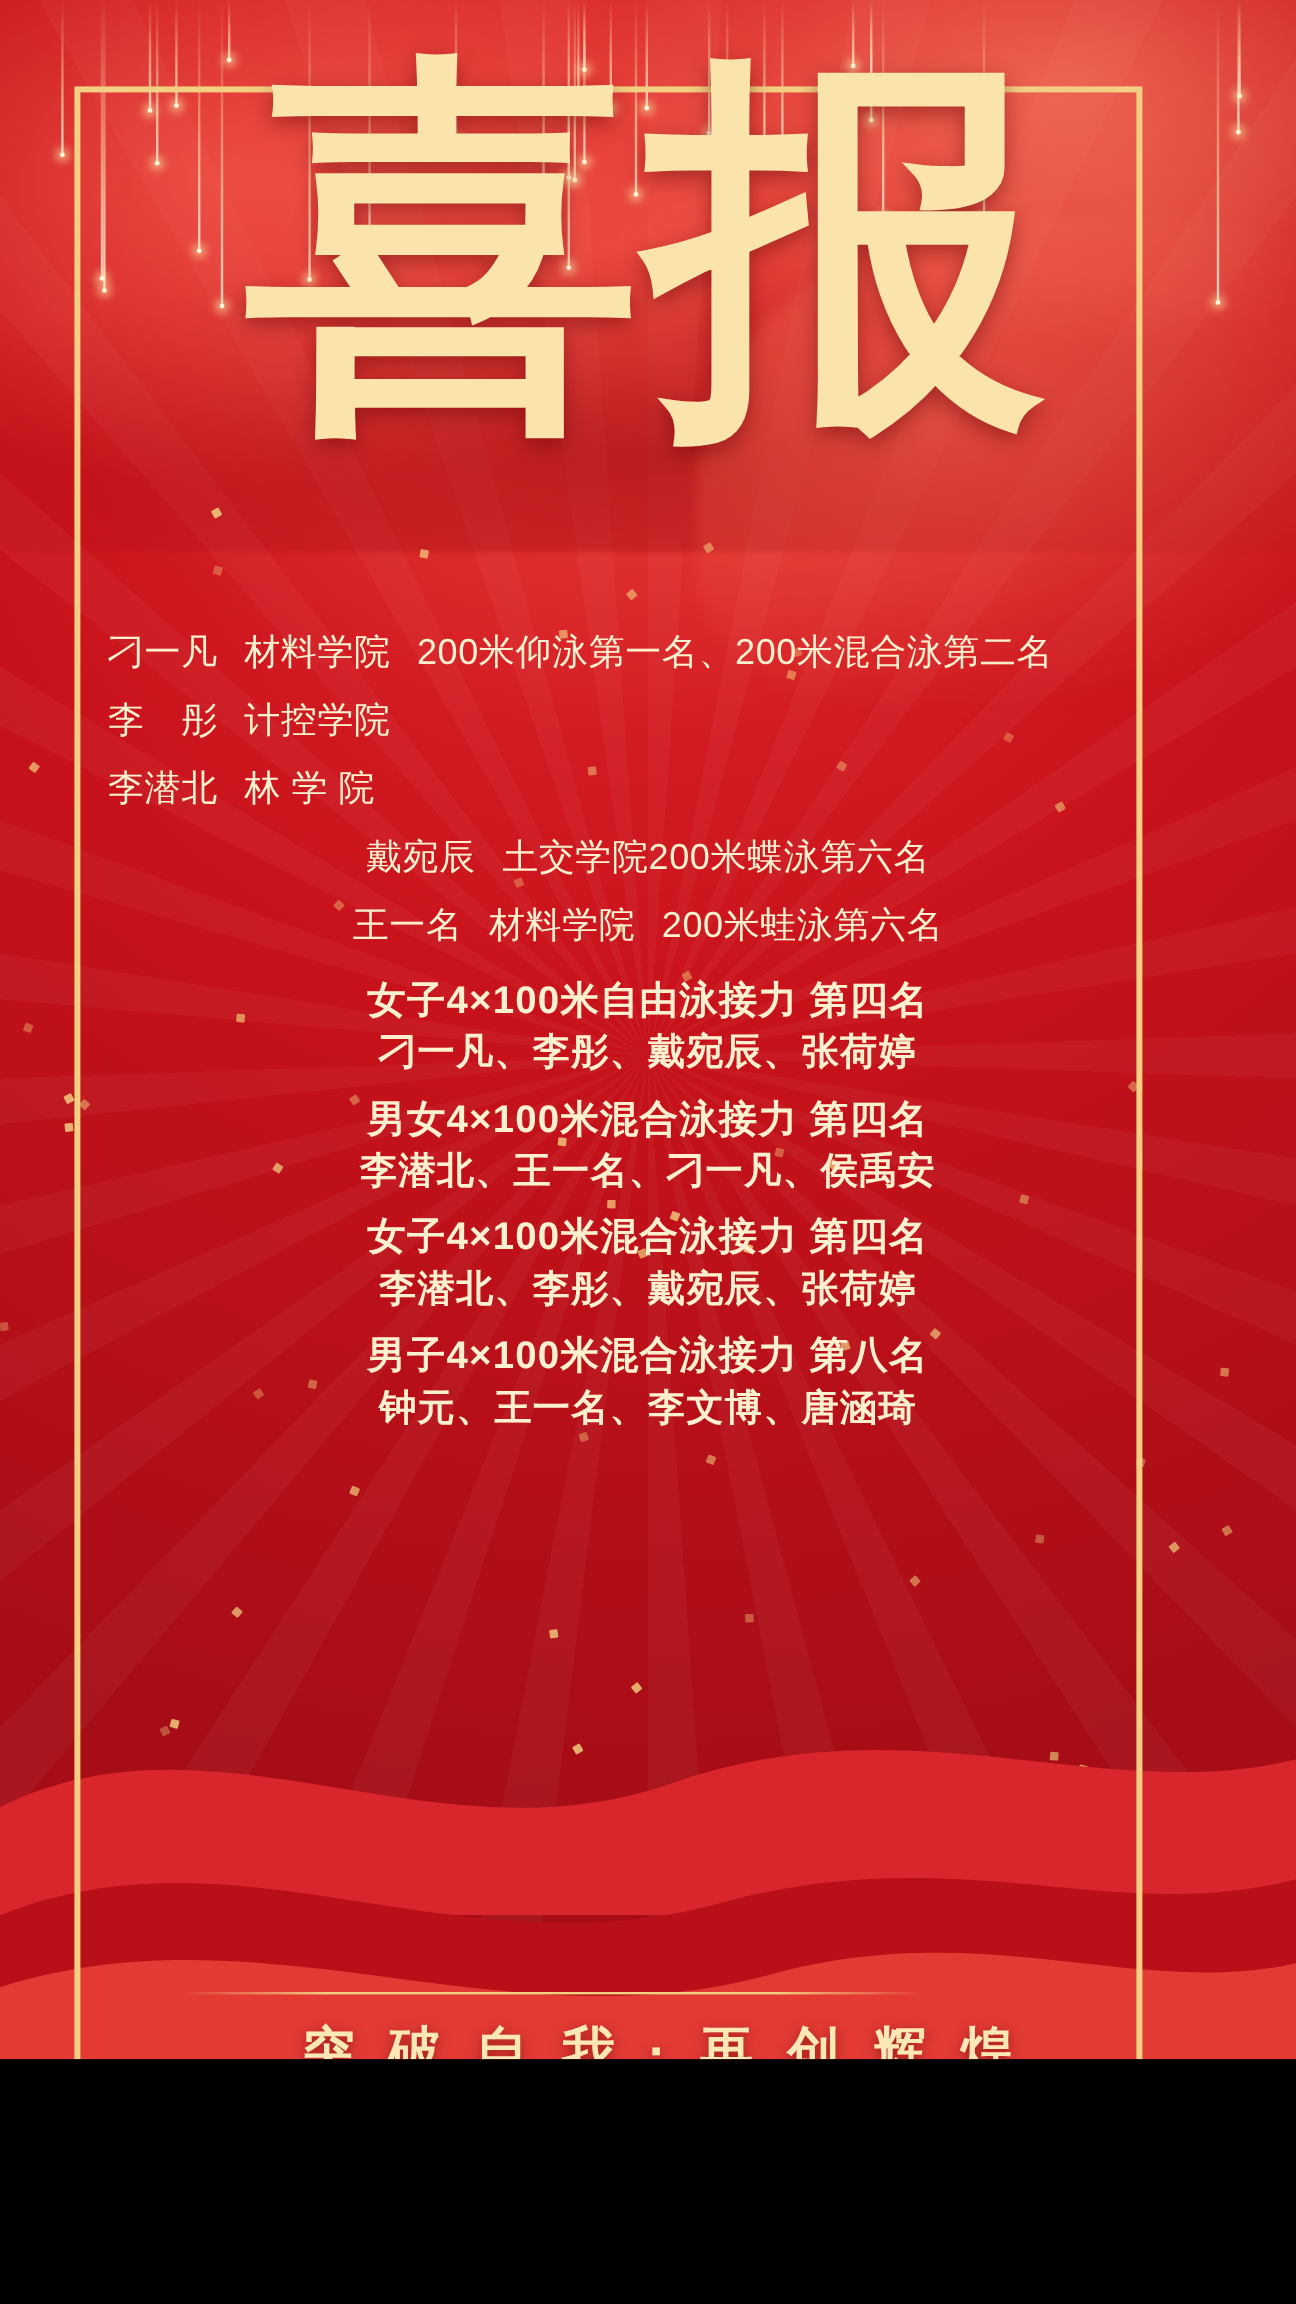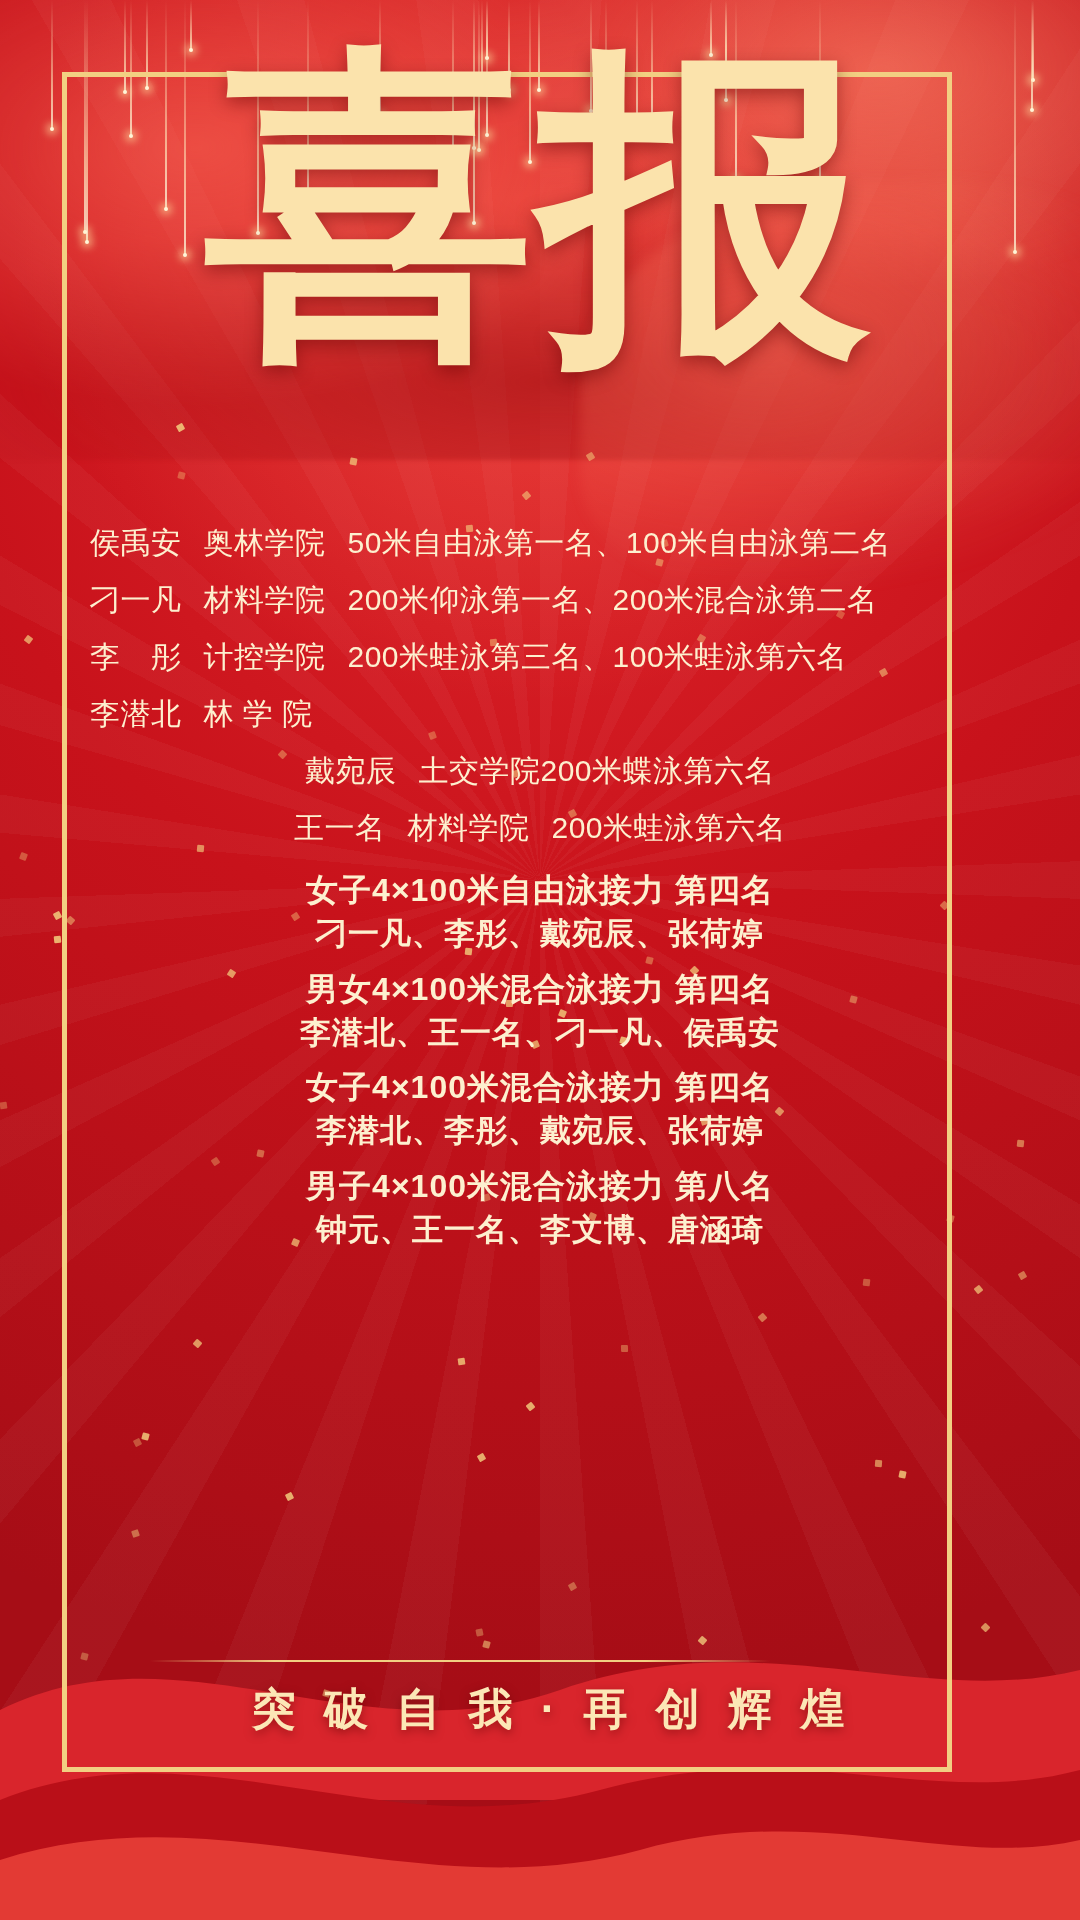--- a/index.html
+++ b/index.html
@@ -3,21 +3,21 @@
 <meta charset="utf-8">
 <style>
   html, body {
     margin: 0;
     padding: 0;
     background: #000;
   }
   .poster {
     position: relative;
     width: 1080px;
-    height: 1920px;
+    height: 1716px;
     overflow: hidden;
     font-family: "Liberation Sans", "DejaVu Sans", sans-serif;
     background: #c8111a;
   }
   
   .bg-base {
     position: absolute;
     inset: 0;
     background:
       radial-gradient(ellipse 120% 70% at 50% 18%, #e0262b 0%, #c8121b 45%, #a60d16 100%);
@@ -371,33 +371,27 @@
 
   <div class="frame"></div>
 
   <div class="title-art">
     <div class="hz">喜报</div>
   </div>
 
 
   <div class="results" id="results">
       <div class="line-single">
-        <span>侯禹安</span>
-        <span style="margin-left: 22px;">奥林学院</span>
-        <span style="margin-left: 22px;">50米自由泳第一名、100米自由泳第二名</span>
-      </div>
-      <div class="line-single">
         <span>刁一凡</span>
         <span style="margin-left: 22px;">材料学院</span>
         <span style="margin-left: 22px;">200米仰泳第一名、200米混合泳第二名</span>
       </div>
       <div class="line-single">
         <span>李　彤</span>
         <span style="margin-left: 22px;">计控学院</span>
-        <span style="margin-left: 22px;">200米蛙泳第三名、100米蛙泳第六名</span>
       </div>
       <div class="line-single">
         <span>李潜北</span>
         <span style="margin-left: 22px;">林 学 院</span>
       </div>
       <div class="line-single centered">
         <span>戴宛辰</span>
         <span style="margin-left: 22px;">土交学院</span>
         <span style="">200米蝶泳第六名</span>
       </div>

